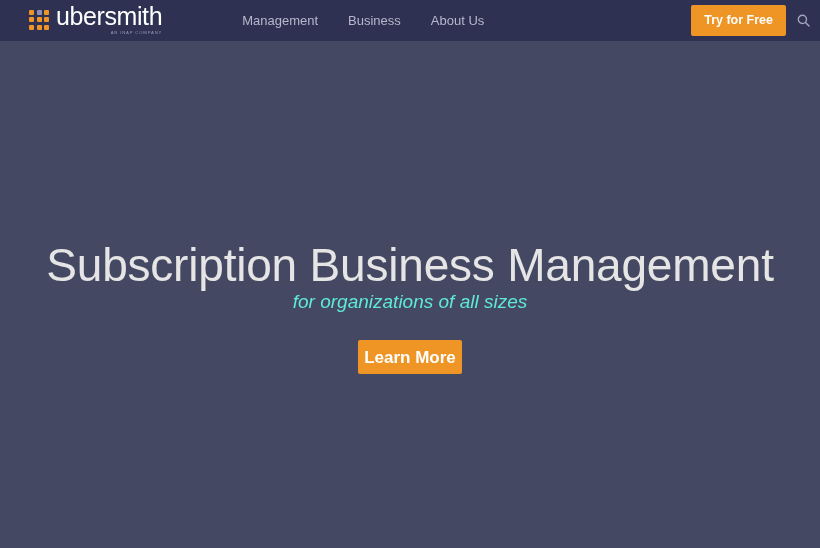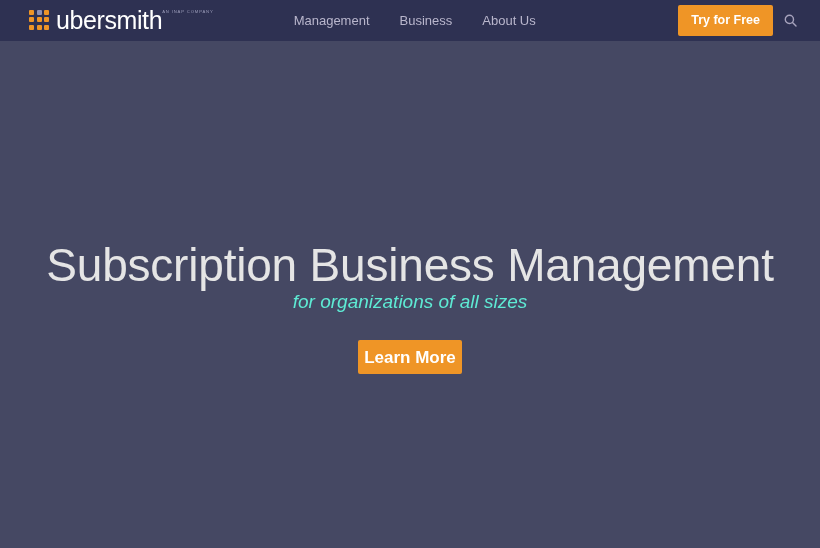--- a/index.html
+++ b/index.html
@@ -51,21 +51,21 @@
     width: 5px;
     height: 5px;
     border-radius: 1px;
     background: #ef9526;
   }
 
   .logo-dots i.alt { background: #8b8fb5; }
 
   .logo-text-wrap {
     display: flex;
-    flex-direction: row;
+    flex-direction: column;
     justify-content: center;
     margin-top: -1px;
   }
 
   .logo-word {
     font-size: 25px;
     line-height: 25px;
     font-weight: 400;
     letter-spacing: -0.4px;
     color: #ffffff;
@@ -97,21 +97,21 @@
     padding: 0 0;
     margin-right: 30px;
     white-space: nowrap;
   }
 
   .nav-link:last-child { margin-right: 0; }
 
   
   .header-right {
     position: absolute;
-    right: 13px;
+    right: 0;
     top: 0;
     height: 41px;
     display: flex;
     align-items: center;
   }
 
   .try-free-btn {
     display: inline-block;
     background: #ef9526;
     color: #ffffff;

